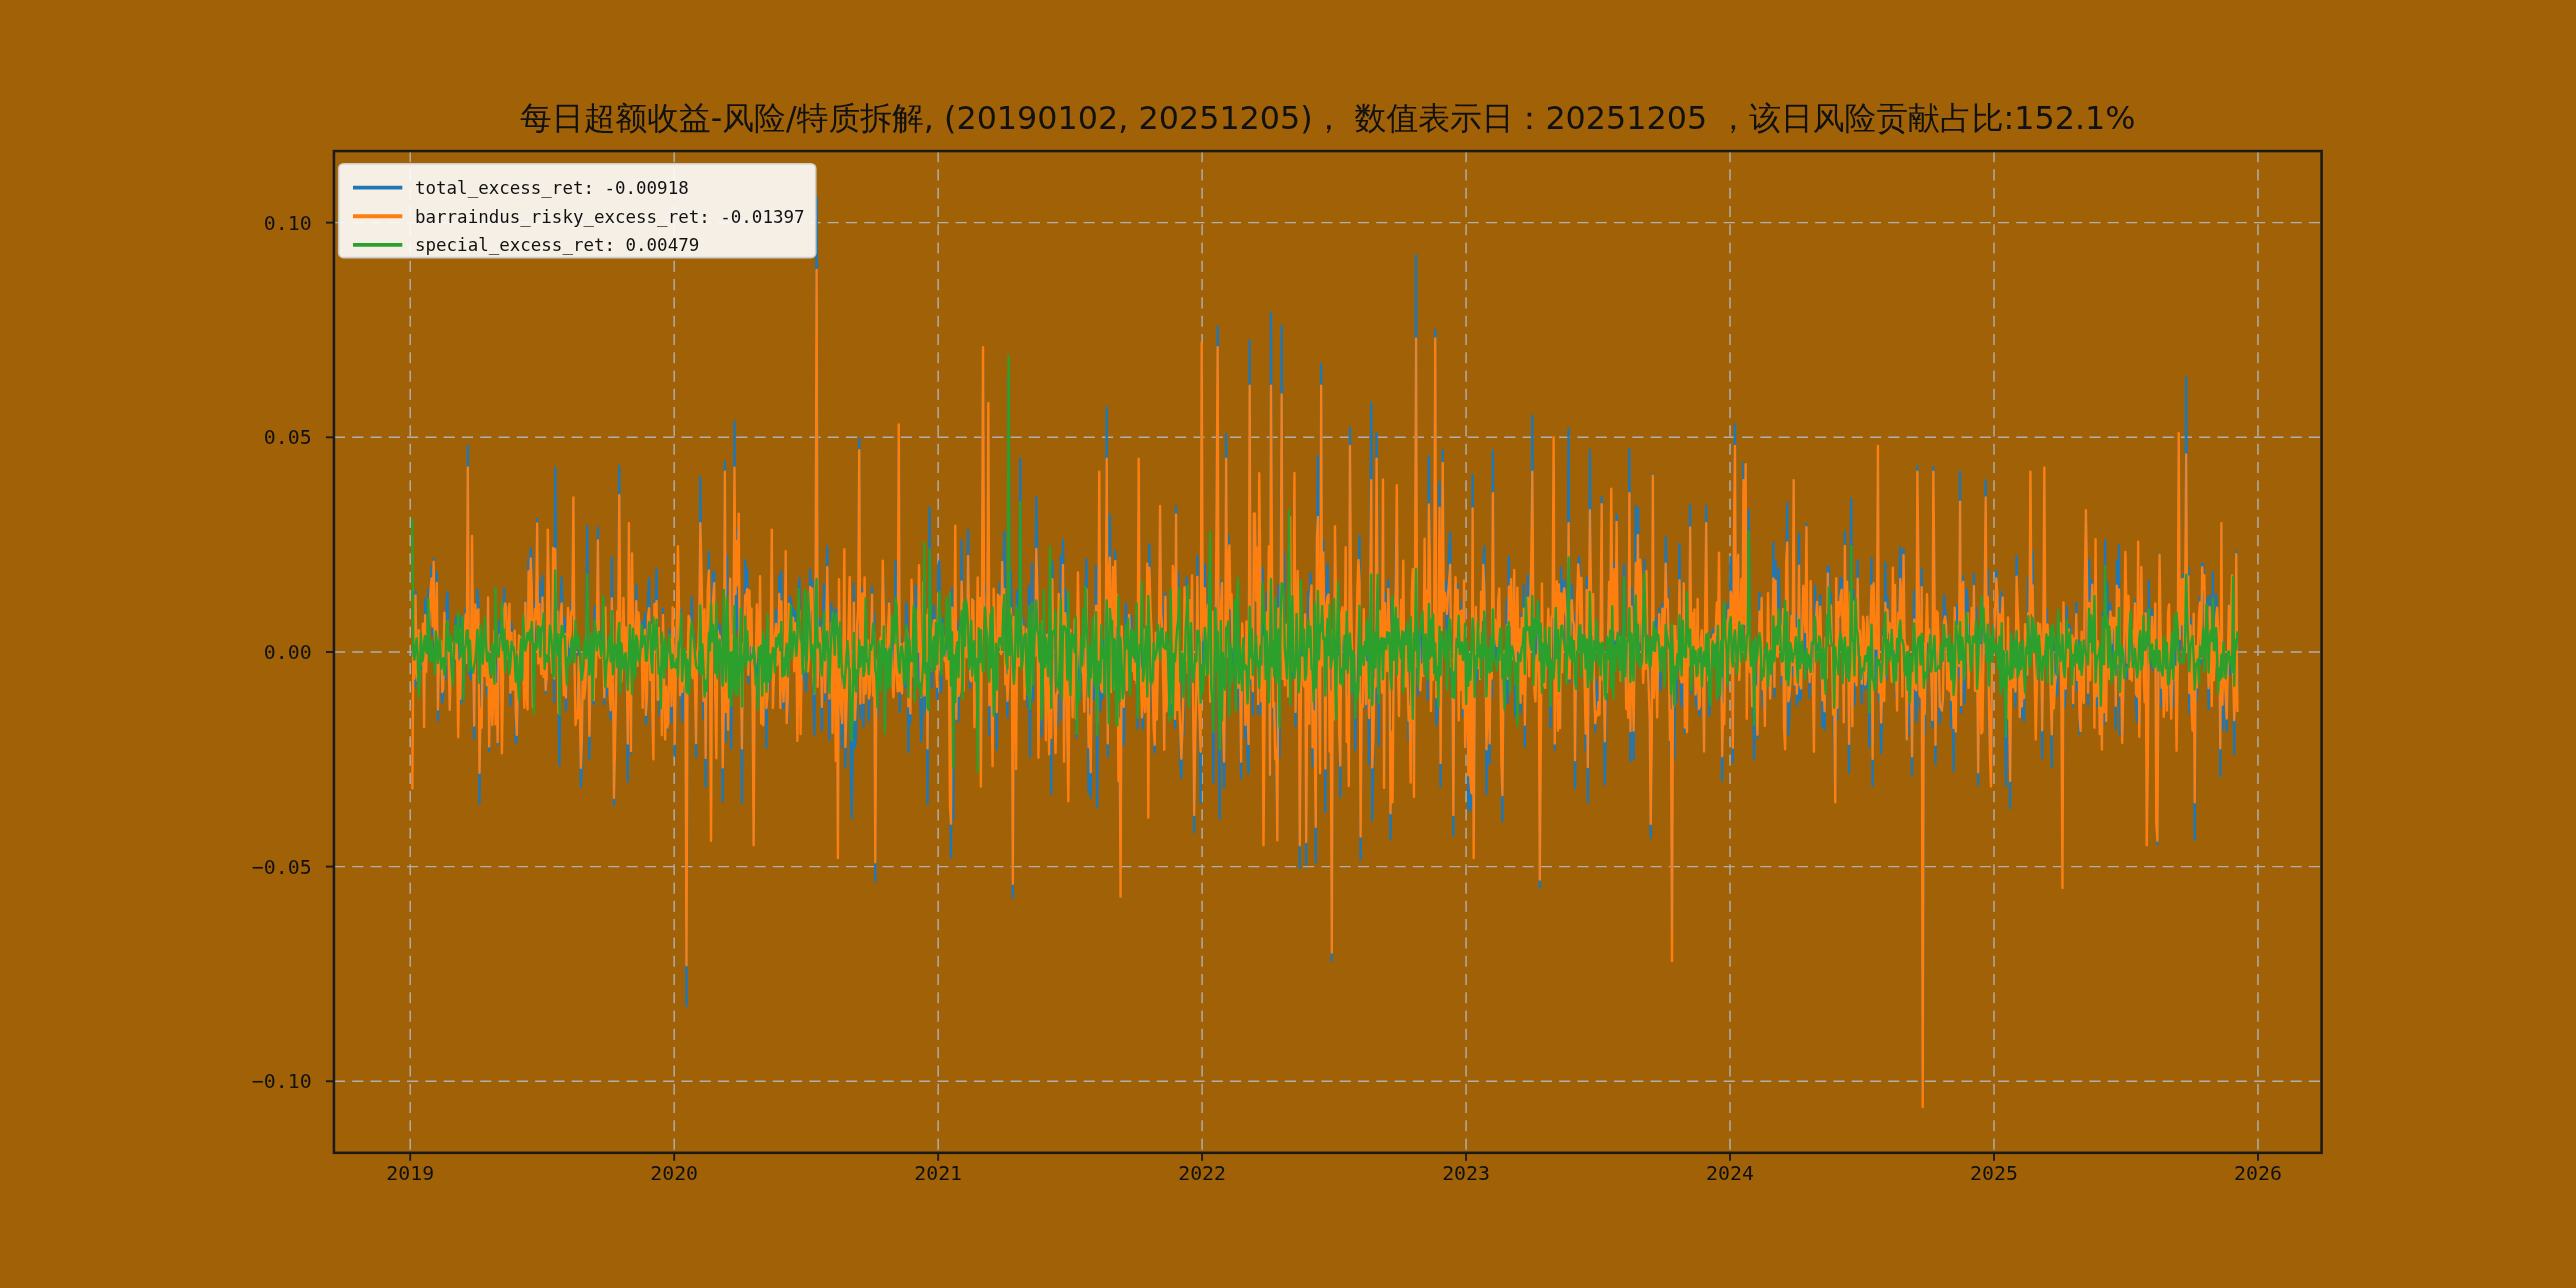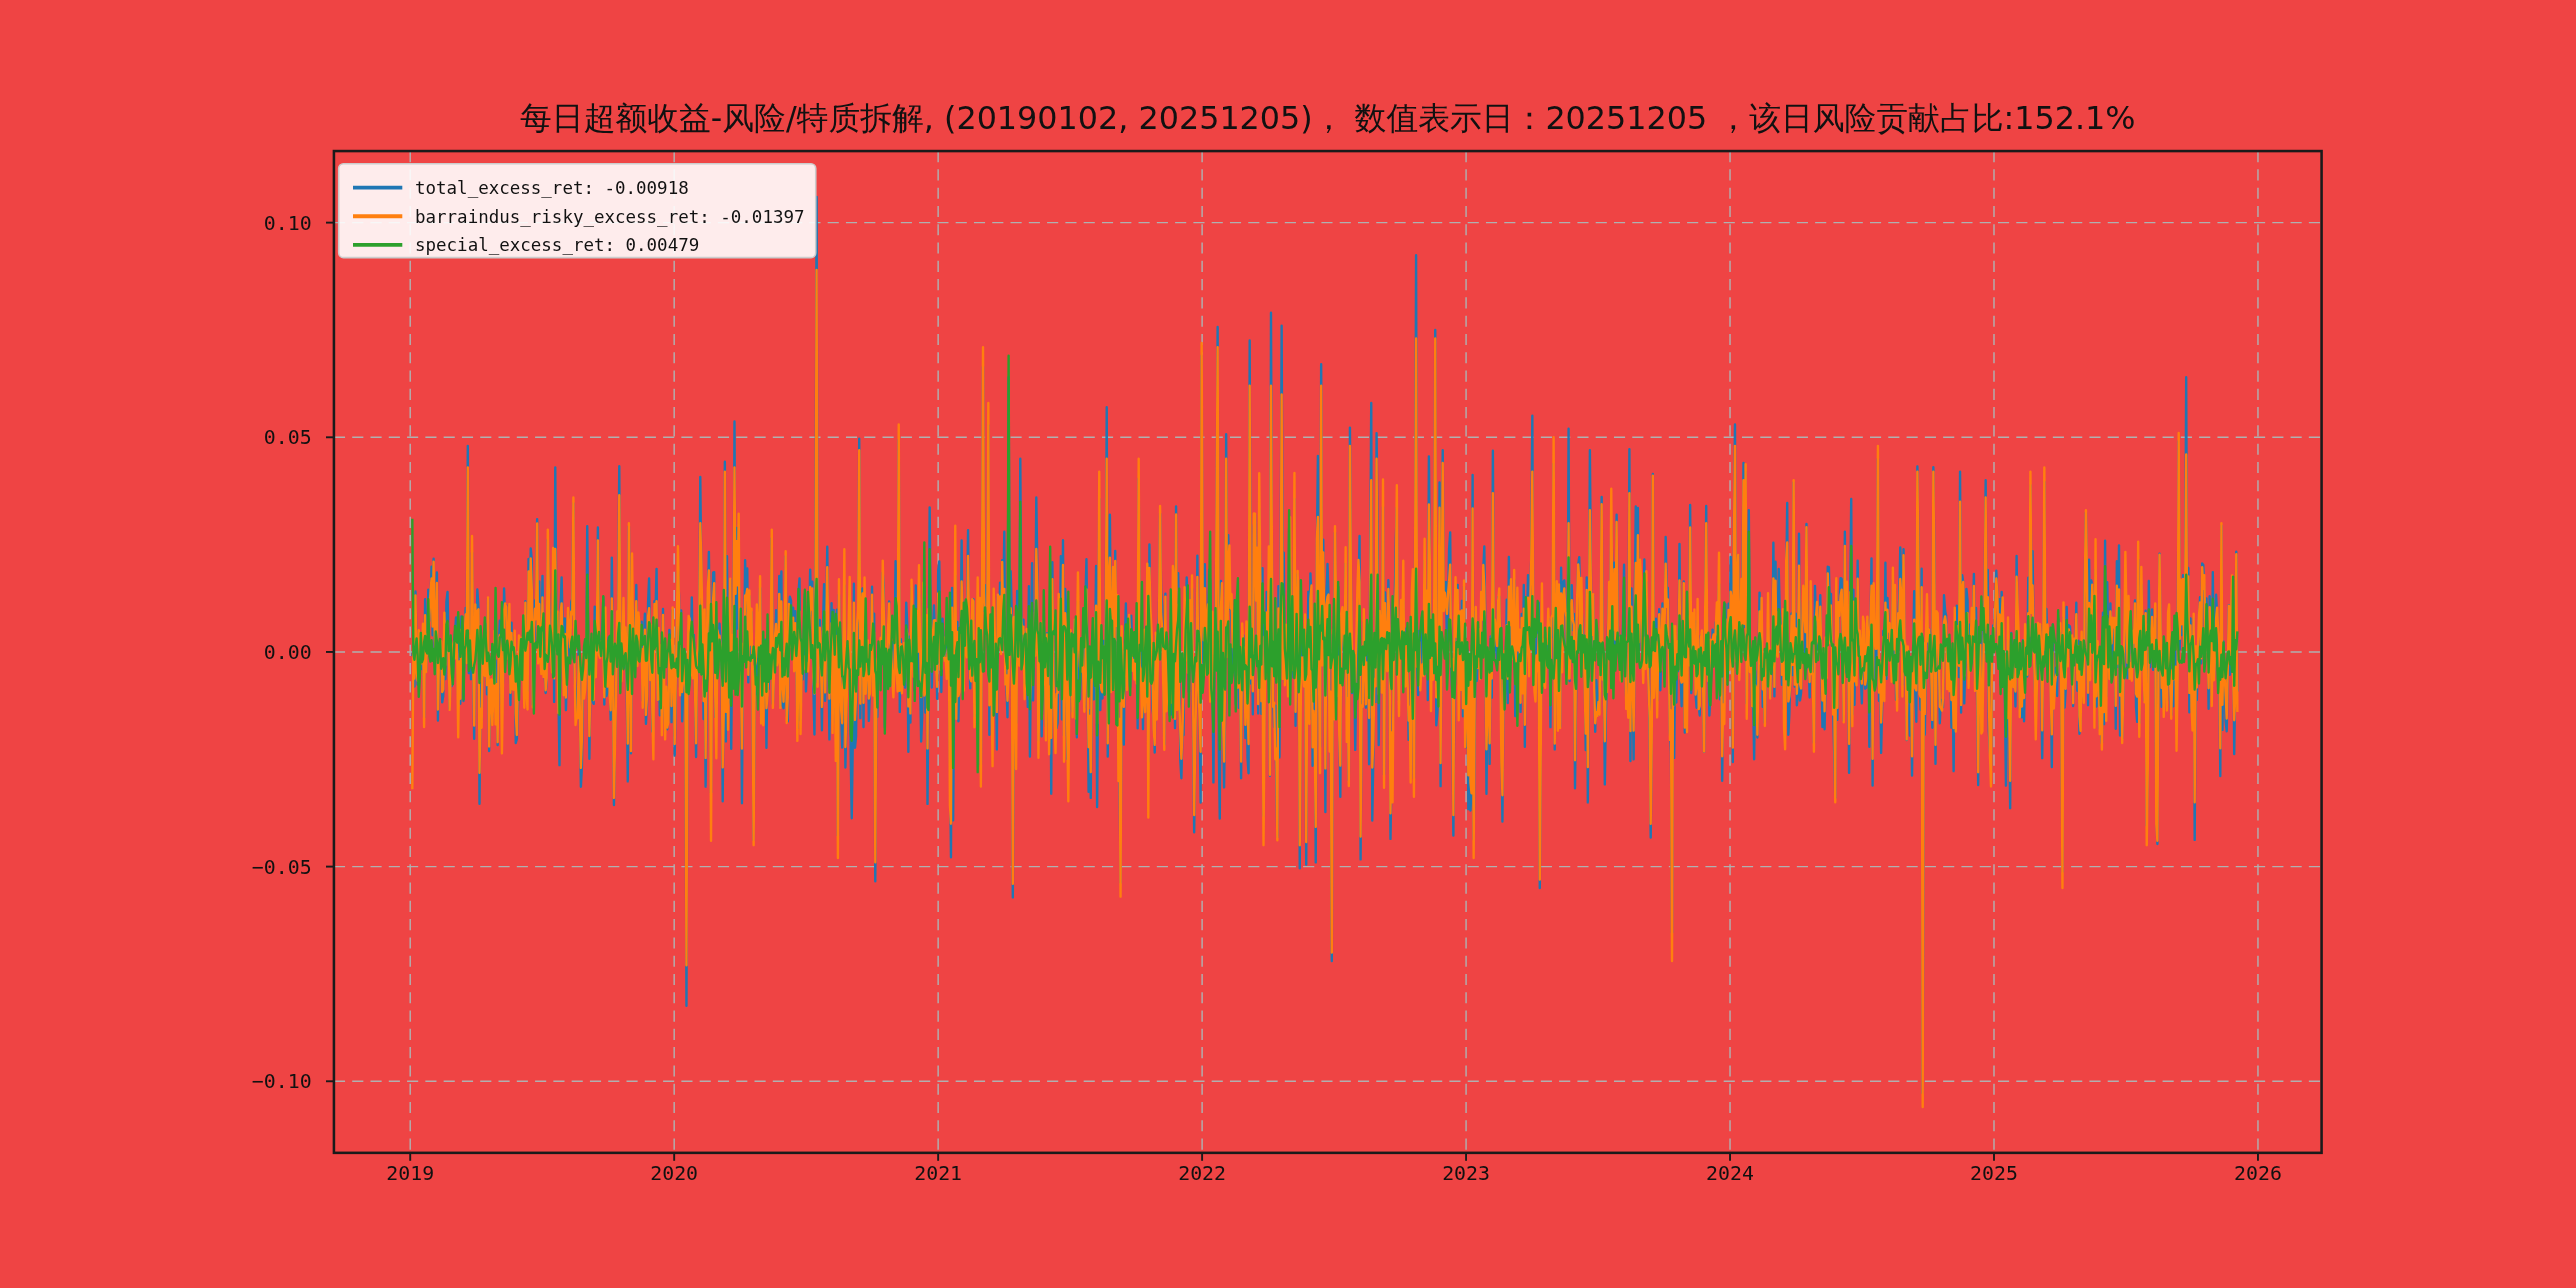--- a/index.html
+++ b/index.html
@@ -1,16 +1,16 @@
 <!DOCTYPE html>
 <html style="font-size:12.7px"><head>
 <meta charset="utf-8">
 <style>
   html,body{margin:0;padding:0;background:#ffffff;}
-  .stage{position:relative;width:2576px;height:1288px;background:#ef4444;overflow:hidden;}
+  .stage{position:relative;width:2576px;height:1288px;background:#a16207;overflow:hidden;}
   svg{display:block;}
   .grid{stroke:#b0b0b0;stroke-width:1.8;stroke-dasharray:14 9;fill:none;}
   .tick{stroke:#1a1a1a;stroke-width:2.4;}
   .spine{fill:none;stroke:#1a1a1a;stroke-width:3.2;}
   .ticklabel{font-family:"DejaVu Sans Mono","Liberation Mono",monospace;font-size:25px;fill:#111;}
   .title{font-family:"DejaVu Sans","Liberation Sans",sans-serif;font-size:40px;fill:#111;}
   .legendbox{fill:#ffffff;fill-opacity:0.9;stroke:#cccccc;stroke-width:2;}
   .legendtext{font-family:"DejaVu Sans Mono","Liberation Mono",monospace;font-size:22px;fill:#111;}
 </style>
 </head>

